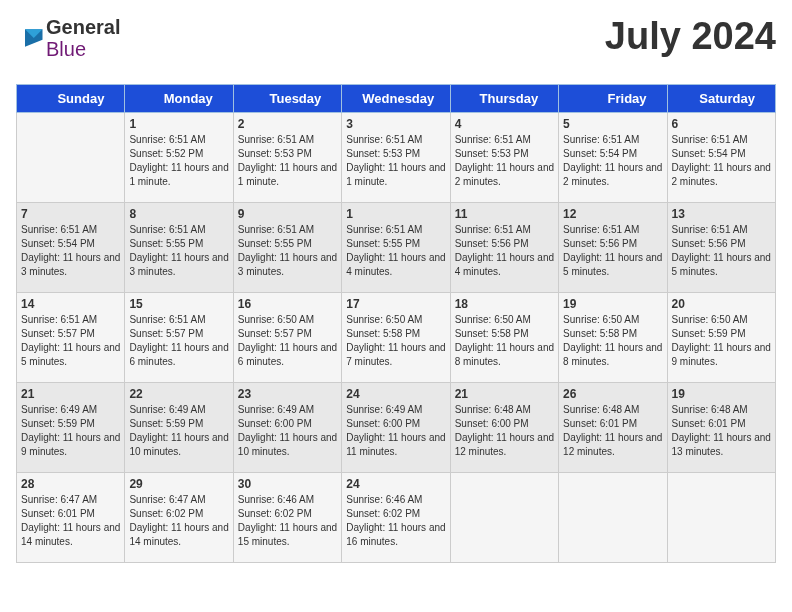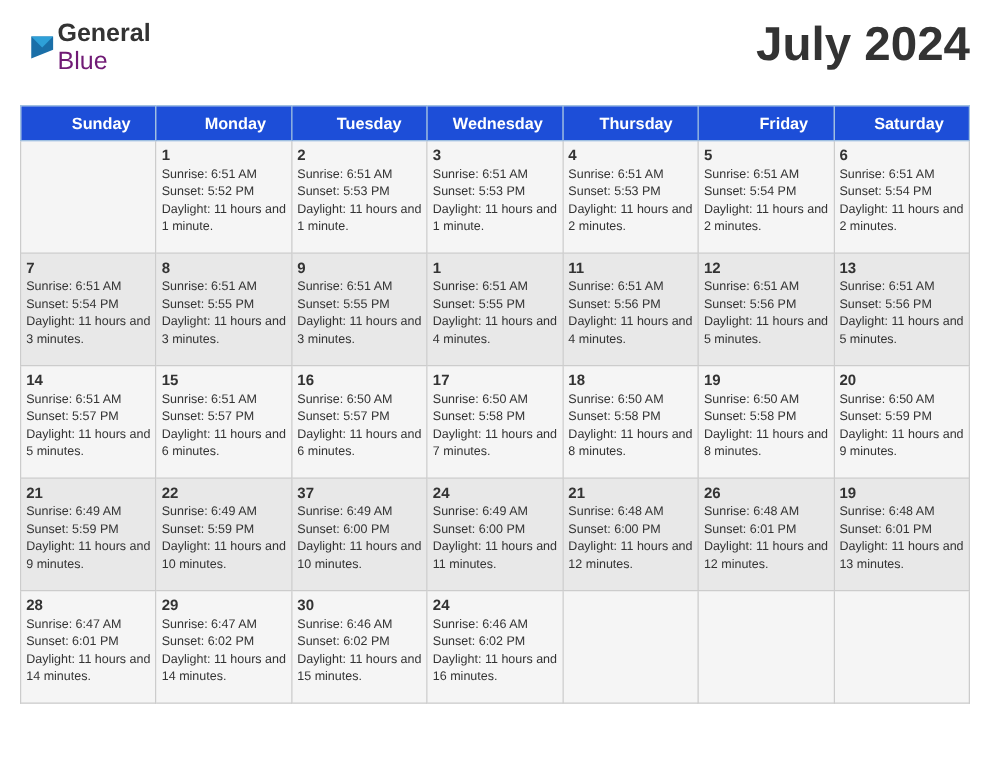--- a/index.html
+++ b/index.html
@@ -201,21 +201,21 @@
       <tr>
         <td>
           <span class="day-number">21</span>
           <div class="cell-info">Sunrise: 6:49 AM<br>Sunset: 5:59 PM<br>Daylight: 11 hours and 9 minutes.</div>
         </td>
         <td>
           <span class="day-number">22</span>
           <div class="cell-info">Sunrise: 6:49 AM<br>Sunset: 5:59 PM<br>Daylight: 11 hours and 10 minutes.</div>
         </td>
         <td>
-          <span class="day-number">37</span>
+          <span class="day-number">23</span>
           <div class="cell-info">Sunrise: 6:49 AM<br>Sunset: 6:00 PM<br>Daylight: 11 hours and 10 minutes.</div>
         </td>
         <td>
           <span class="day-number">24</span>
           <div class="cell-info">Sunrise: 6:49 AM<br>Sunset: 6:00 PM<br>Daylight: 11 hours and 11 minutes.</div>
         </td>
         <td>
           <span class="day-number">21</span>
           <div class="cell-info">Sunrise: 6:48 AM<br>Sunset: 6:00 PM<br>Daylight: 11 hours and 12 minutes.</div>
         </td>

